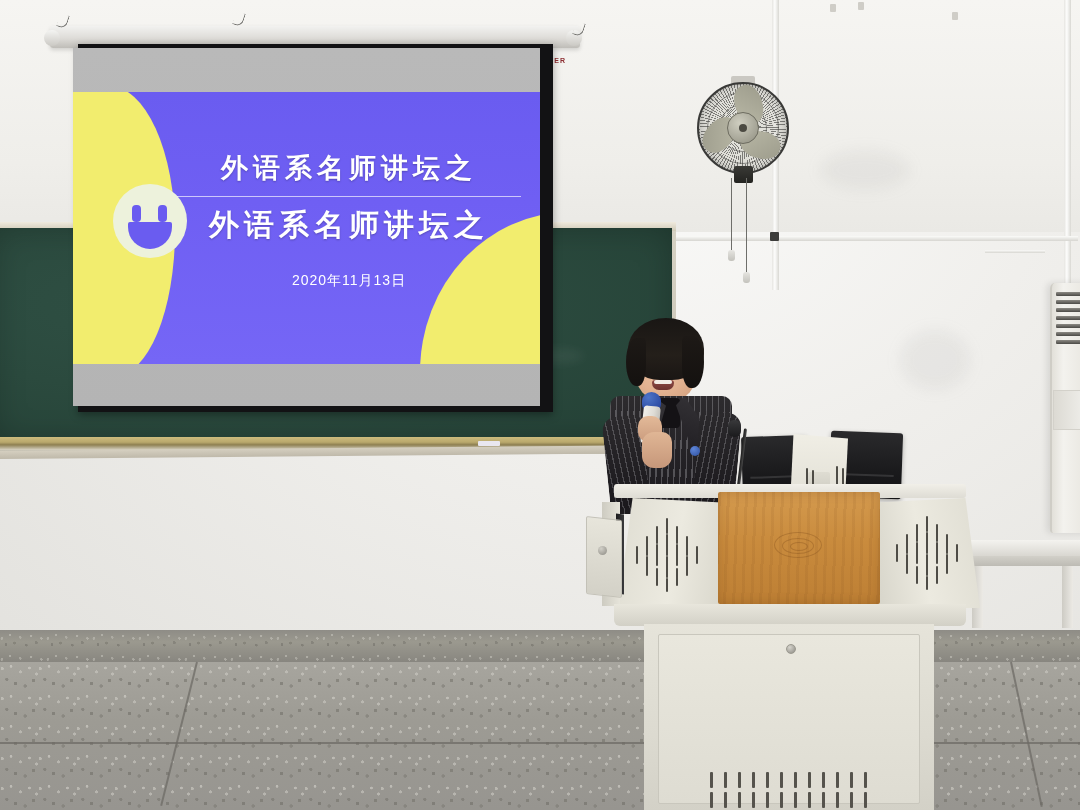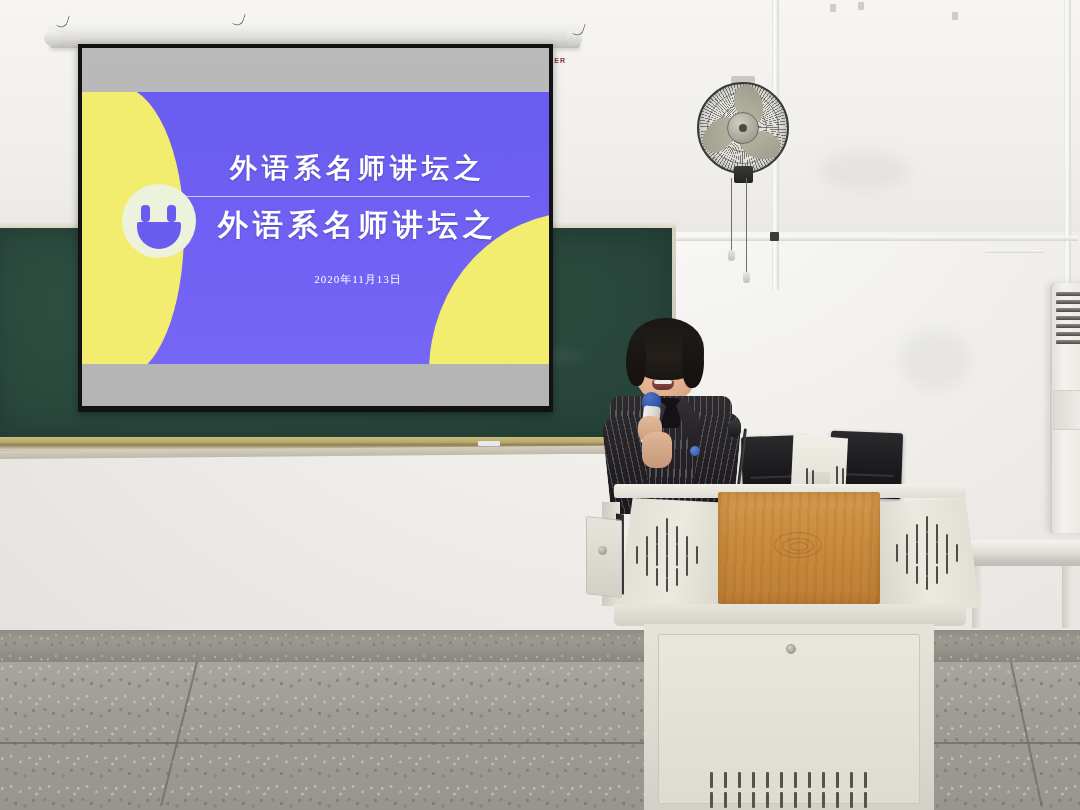--- a/index.html
+++ b/index.html
@@ -48,21 +48,21 @@
     border-radius:4px 4px 3px 3px;box-shadow:0 2px 4px rgba(0,0,0,.15);}
   .case-cap{position:absolute;top:30px;width:16px;height:16px;border-radius:50%;
     background:linear-gradient(180deg,#f4f4f2,#cbc9c4);}
   .case-logo{position:absolute;right:14px;top:31px;font-size:7px;color:#8e2f33;
     letter-spacing:1px;font-weight:bold;}
   .hook{position:absolute;width:10px;height:14px;border:1.6px solid #6b6b68;
     border-top:none;border-left:none;border-radius:0 0 7px 0;transform:rotate(18deg);}
 
   .screen-border{position:absolute;left:78px;top:44px;width:475px;height:368px;
     background:#121214;box-shadow:0 3px 8px rgba(0,0,0,.35);}
-  .screen-surface{position:absolute;left:82px;top:48px;width:467px;height:358px;
+  .screen-surface{position:absolute;left:73px;top:48px;width:467px;height:358px;
     background:linear-gradient(180deg,#b9b9b9 0%,#b4b4b4 100%);overflow:hidden;}
   .proj-img{position:absolute;left:0;top:44px;width:467px;height:272px;
     background:linear-gradient(180deg,#6a5cf0 0%,#6f5ff3 40%,#7566f6 100%);overflow:hidden;}
   .screen-glare{position:absolute;left:155px;top:50px;width:130px;height:4px;
     background:rgba(255,255,255,.75);filter:blur(1px);}
 
   
   .yellow-left{position:absolute;left:-8px;top:-6px;width:110px;height:290px;
     background:#f2ed6e;
     border-radius:0 60% 55% 0 / 0 50% 50% 0;}
@@ -76,22 +76,22 @@
     background:#6a5cf0;border-radius:0 0 24px 24px;}
   .mouth-top{position:absolute;left:15px;top:38px;width:44px;height:5px;background:#6a5cf0;border-radius:2px;}
 
   .slide-text{position:absolute;left:96px;top:58px;width:360px;text-align:center;
     color:#ffffff;font-family:"Liberation Serif","DejaVu Serif",serif;}
   .slide-line1{font-size:27px;letter-spacing:5px;font-weight:bold;
     text-shadow:0 1px 2px rgba(0,0,0,.25);white-space:nowrap;}
   .slide-rule{height:1px;background:rgba(255,255,255,.65);margin:10px 8px 8px 8px;}
   .slide-line2{font-size:30px;letter-spacing:5px;font-weight:bold;
     text-shadow:0 1px 2px rgba(0,0,0,.25);white-space:nowrap;}
-  .slide-date{font-size:11px;margin-top:26px;letter-spacing:1px;
-    font-family:Liberation Serif, serif;}
+  .slide-date{font-size:14px;margin-top:26px;letter-spacing:1px;
+    font-family:Liberation Sans, sans-serif;}
 
   
   .fan{position:absolute;left:697px;top:82px;width:92px;height:92px;}
   .fan-guard{position:absolute;inset:0;border-radius:50%;
     background:
       repeating-conic-gradient(from 0deg, rgba(40,40,38,.55) 0deg 1.2deg, rgba(255,255,255,0) 1.2deg 4deg),
       radial-gradient(circle, rgba(215,215,205,.55) 0%, rgba(190,190,180,.35) 70%);
     border:2.5px solid #3a3a38;box-shadow:inset 0 0 10px rgba(0,0,0,.25);}
   .fan-ring{position:absolute;border-radius:50%;border:1.4px solid rgba(60,60,58,.55);}
   .blade{position:absolute;left:46px;top:46px;width:40px;height:27px;

